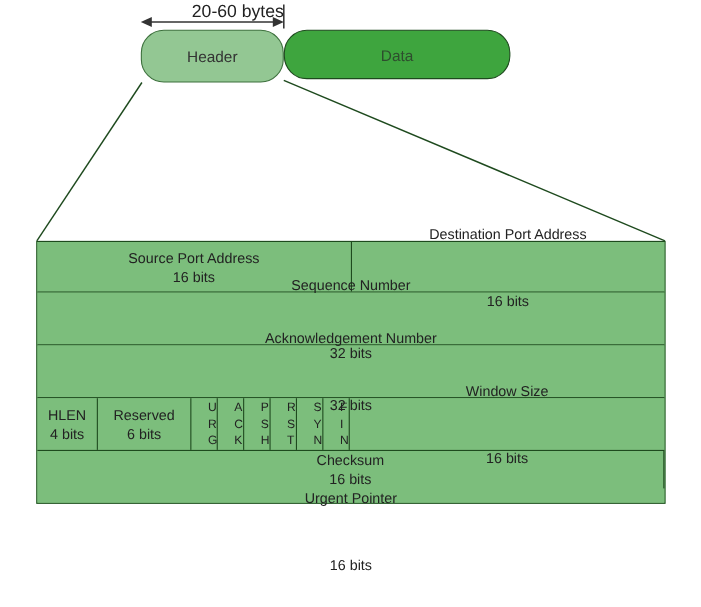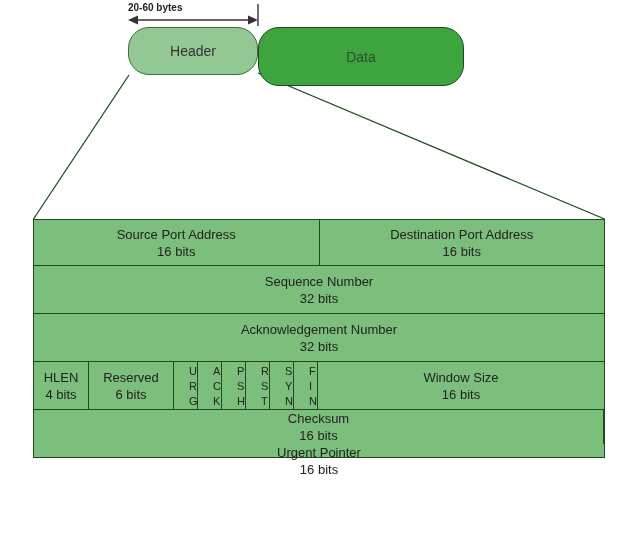--- a/index.html
+++ b/index.html
@@ -15,41 +15,40 @@
   }
   .svg-overlay {
     position: absolute;
     left: 0; top: 0;
     width: 637px; height: 552px;
     pointer-events: none;
   }
   .size-label {
     position: absolute;
     left: 128px; top: 2px; width: 130px;
-    text-align: left;
-    font-size: 10px;
+    text-align: right;
+    font-size: 16px;
     color: #222222;
-    font-weight: bold;
   }
   .box {
     position: absolute;
     display: flex;
     align-items: center;
     justify-content: center;
     font-size: 14px;
     border-radius: 21px;
   }
   .header-box {
     left: 128px; top: 27px; width: 130px; height: 48px;
     background: #93c793;
     border: 1px solid #3c703c;
     color: #333333;
   }
   .data-box {
-    left: 258px; top: 27px; width: 206px; height: 59px;
+    left: 258px; top: 27px; width: 206px; height: 45px;
     background: #3ea53e;
     border: 1.5px solid #1e4a1e;
     color: #2e4d2e;
   }
   .tcp-table {
     position: absolute;
     left: 33px; top: 219px; width: 572px;
     border: 1.5px solid #1e4a1e;
     background: #7cbe7c;
   }
@@ -70,21 +69,21 @@
     display: flex;
     flex-direction: column;
     align-items: center;
     justify-content: center;
     border-right: 1px solid #1e4a1e;
     font-size: 13px;
     line-height: 17px;
     text-align: center;
     color: #222222;
   }
-  .cell:last-child { border-right: none; }
+  .cell:last-child { border-right: none; gap: 44px; }
   .half { flex: 1 1 0; }
   .full { flex: 1 1 100%; }
   .hlen { flex: 0 0 55px; }
   .reserved { flex: 0 0 85px; }
   .window { flex: 1 1 auto; }
   .flag {
     flex: 0 0 24px;
     align-items: flex-start;
     justify-content: flex-start;
     padding: 2px 0 0 3px;

